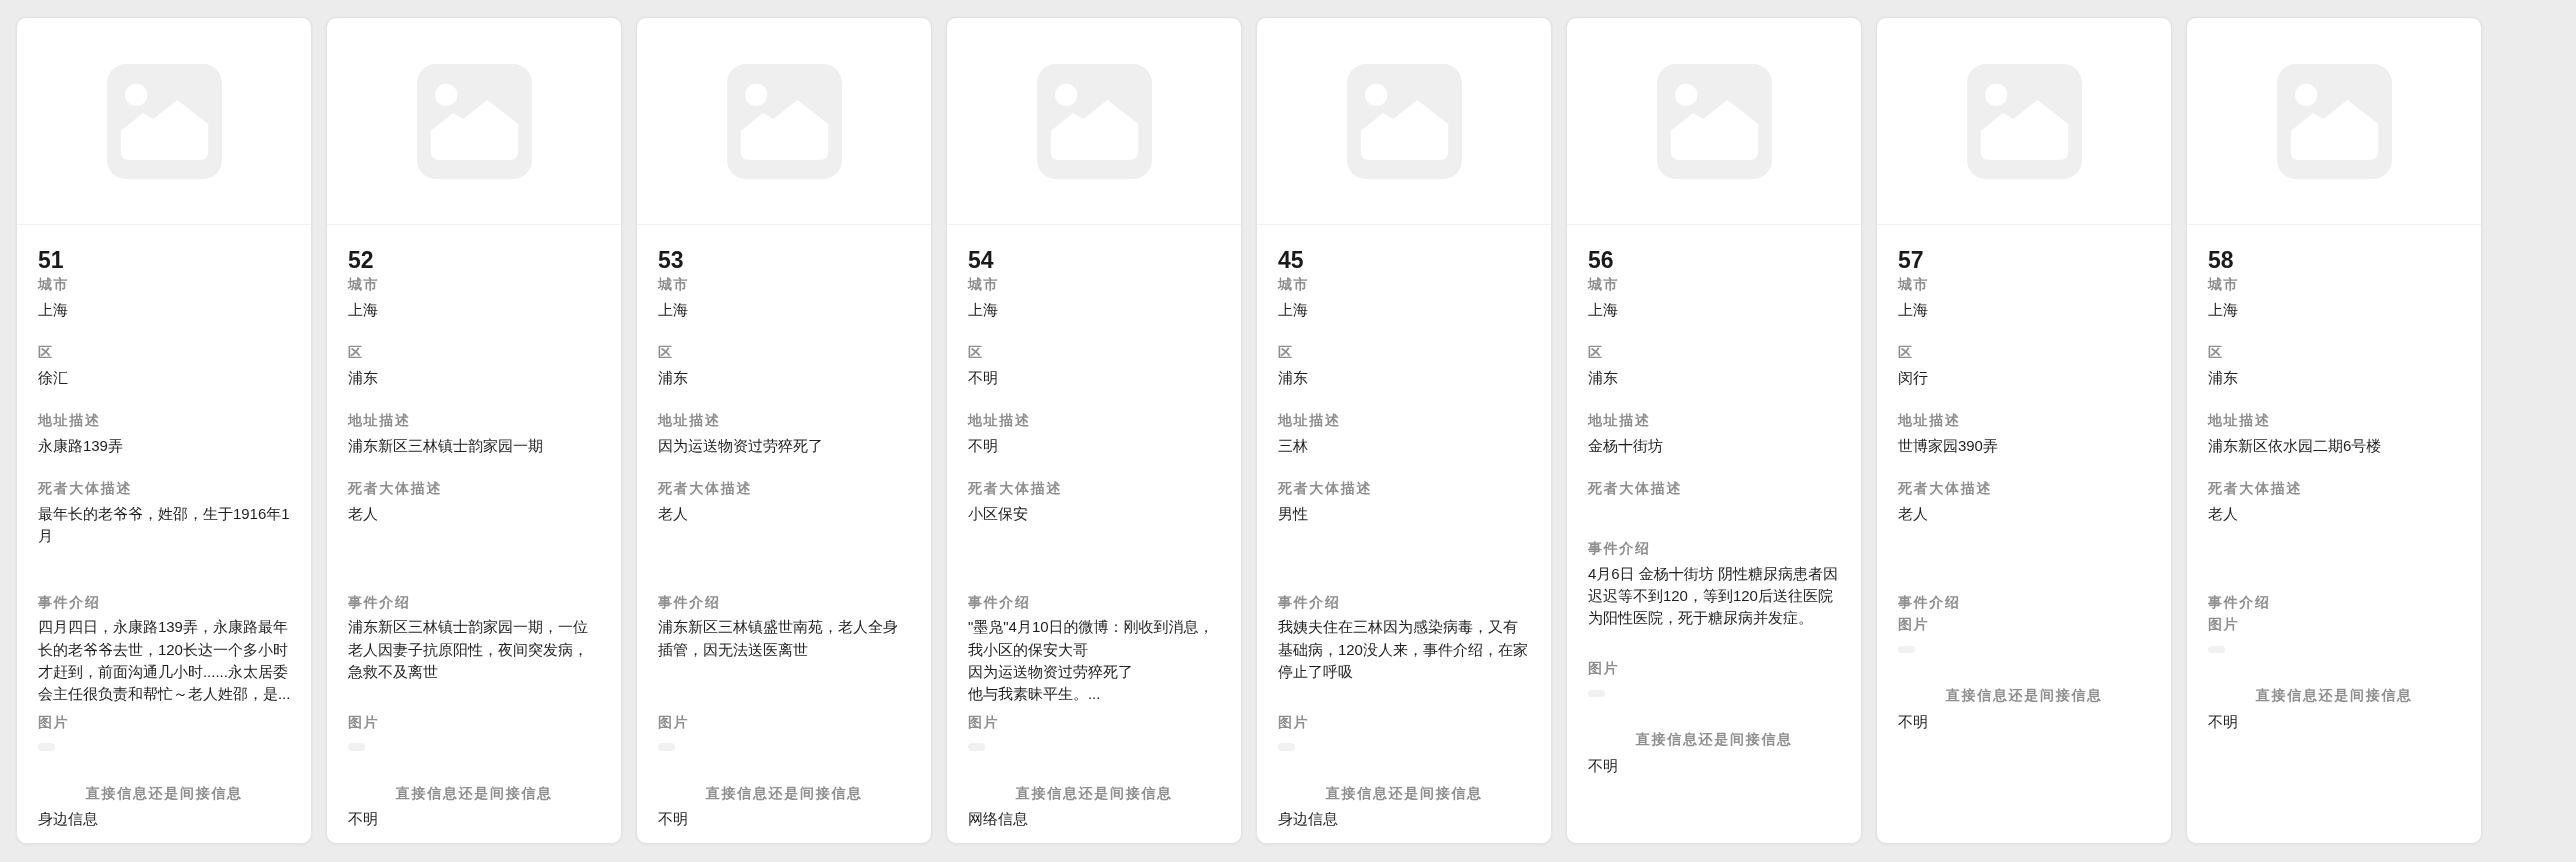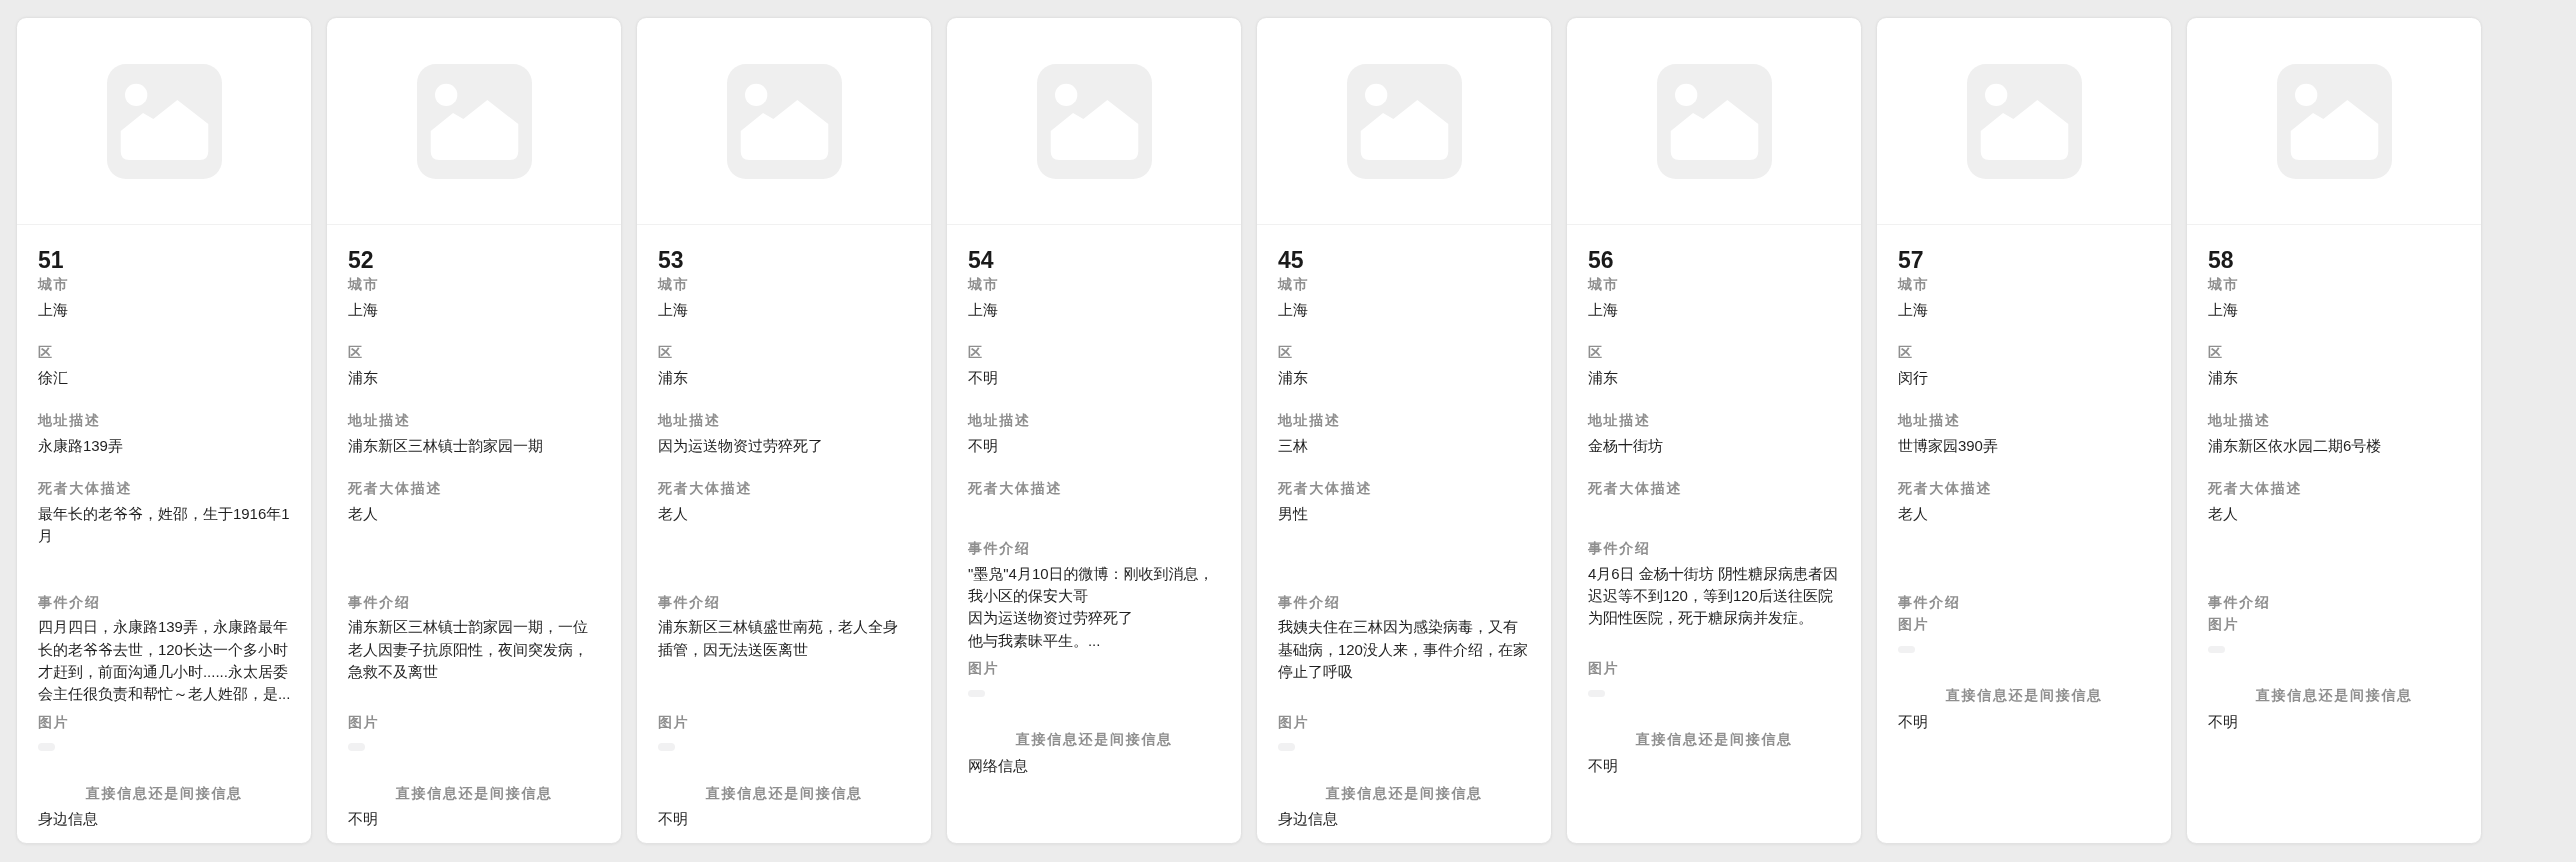--- a/index.html
+++ b/index.html
@@ -255,20 +255,21 @@
         <div class="f-value">不明</div>
       </div>
 
       <div class="field">
         <div class="f-label">地址描述</div>
         <div class="f-value">不明</div>
       </div>
 
       <div class="field field-deceased">
         <div class="f-label">死者大体描述</div>
+        <div class="f-value">小区保安</div>
       </div>
 
       <div class="field field-event">
         <div class="f-label">事件介绍</div>
         <div class="f-value">"墨凫"4月10日的微博：刚收到消息，我小区的保安大哥
 因为运送物资过劳猝死了
 他与我素昧平生。...</div>
       </div>
 
       <div class="field field-image">

